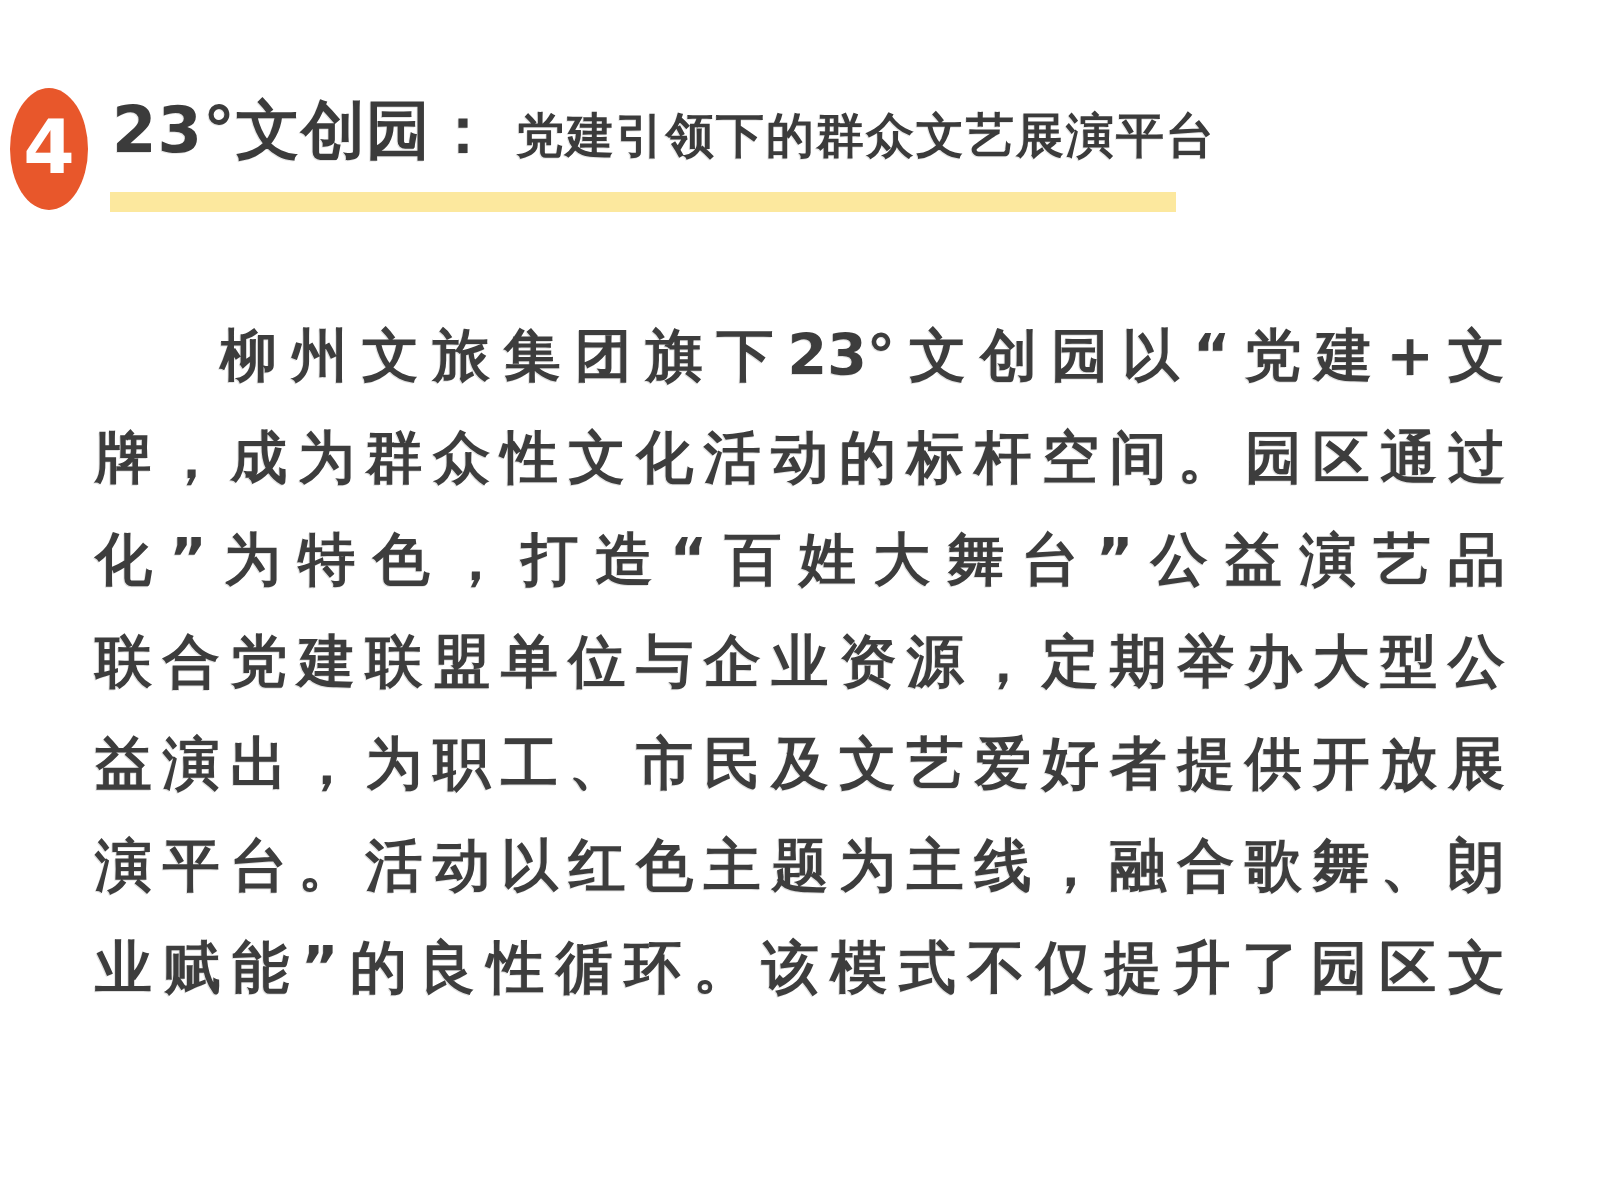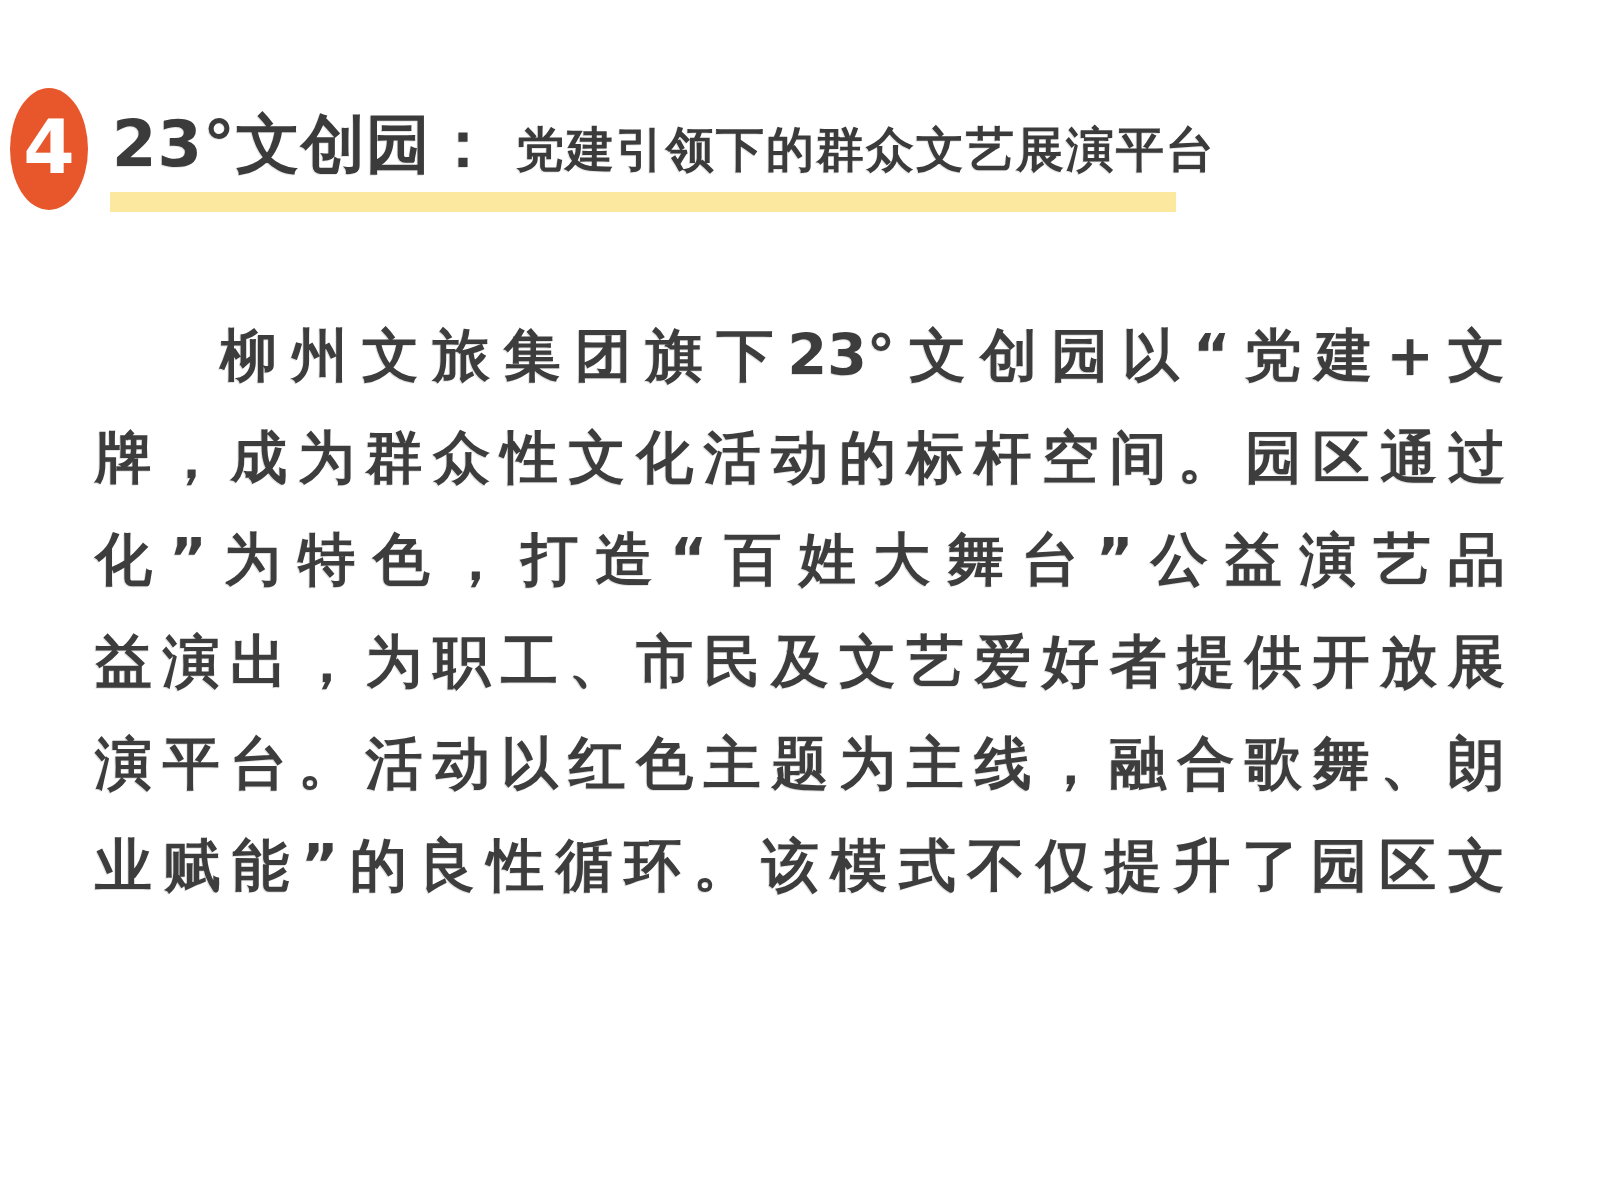--- a/index.html
+++ b/index.html
@@ -35,21 +35,21 @@
     font-size: 74px;
     font-weight: 900;
     line-height: 1;
     transform: translateY(-2px);
   }
 
   
   .heading {
     position: absolute;
     left: 112px;
-    top: 108px;
+    top: 94px;
     white-space: nowrap;
   }
   .heading .title {
     font-size: 64px;
     line-height: 72px;
     font-weight: 900;
     color: #3b3b3b;
     letter-spacing: 1px;
     text-shadow: -1px 1px 0 rgba(0,0,0,0.10);
   }
@@ -108,18 +108,19 @@
   <div class="heading">
     <span class="title">23°文创园：</span><span class="subtitle">党建引领下的群众文艺展演平台</span>
   </div>
 
   <div class="title-underline"></div>
 
   <div class="article">
     <div class="line indented">柳州文旅集团旗下23°文创园以“党建+文</div>
     <div class="line">牌，成为群众性文化活动的标杆空间。园区通过</div>
     <div class="line">化”为特色，打造“百姓大舞台”公益演艺品</div>
+    <div class="line">联合党建联盟单位与企业资源，定期举办大型公</div>
     <div class="line">益演出，为职工、市民及文艺爱好者提供开放展</div>
     <div class="line">演平台。活动以红色主题为主线，融合歌舞、朗</div>
     <div class="line">业赋能”的良性循环。该模式不仅提升了园区文</div>
   </div>
 
 </div>
 
 </body></html>

